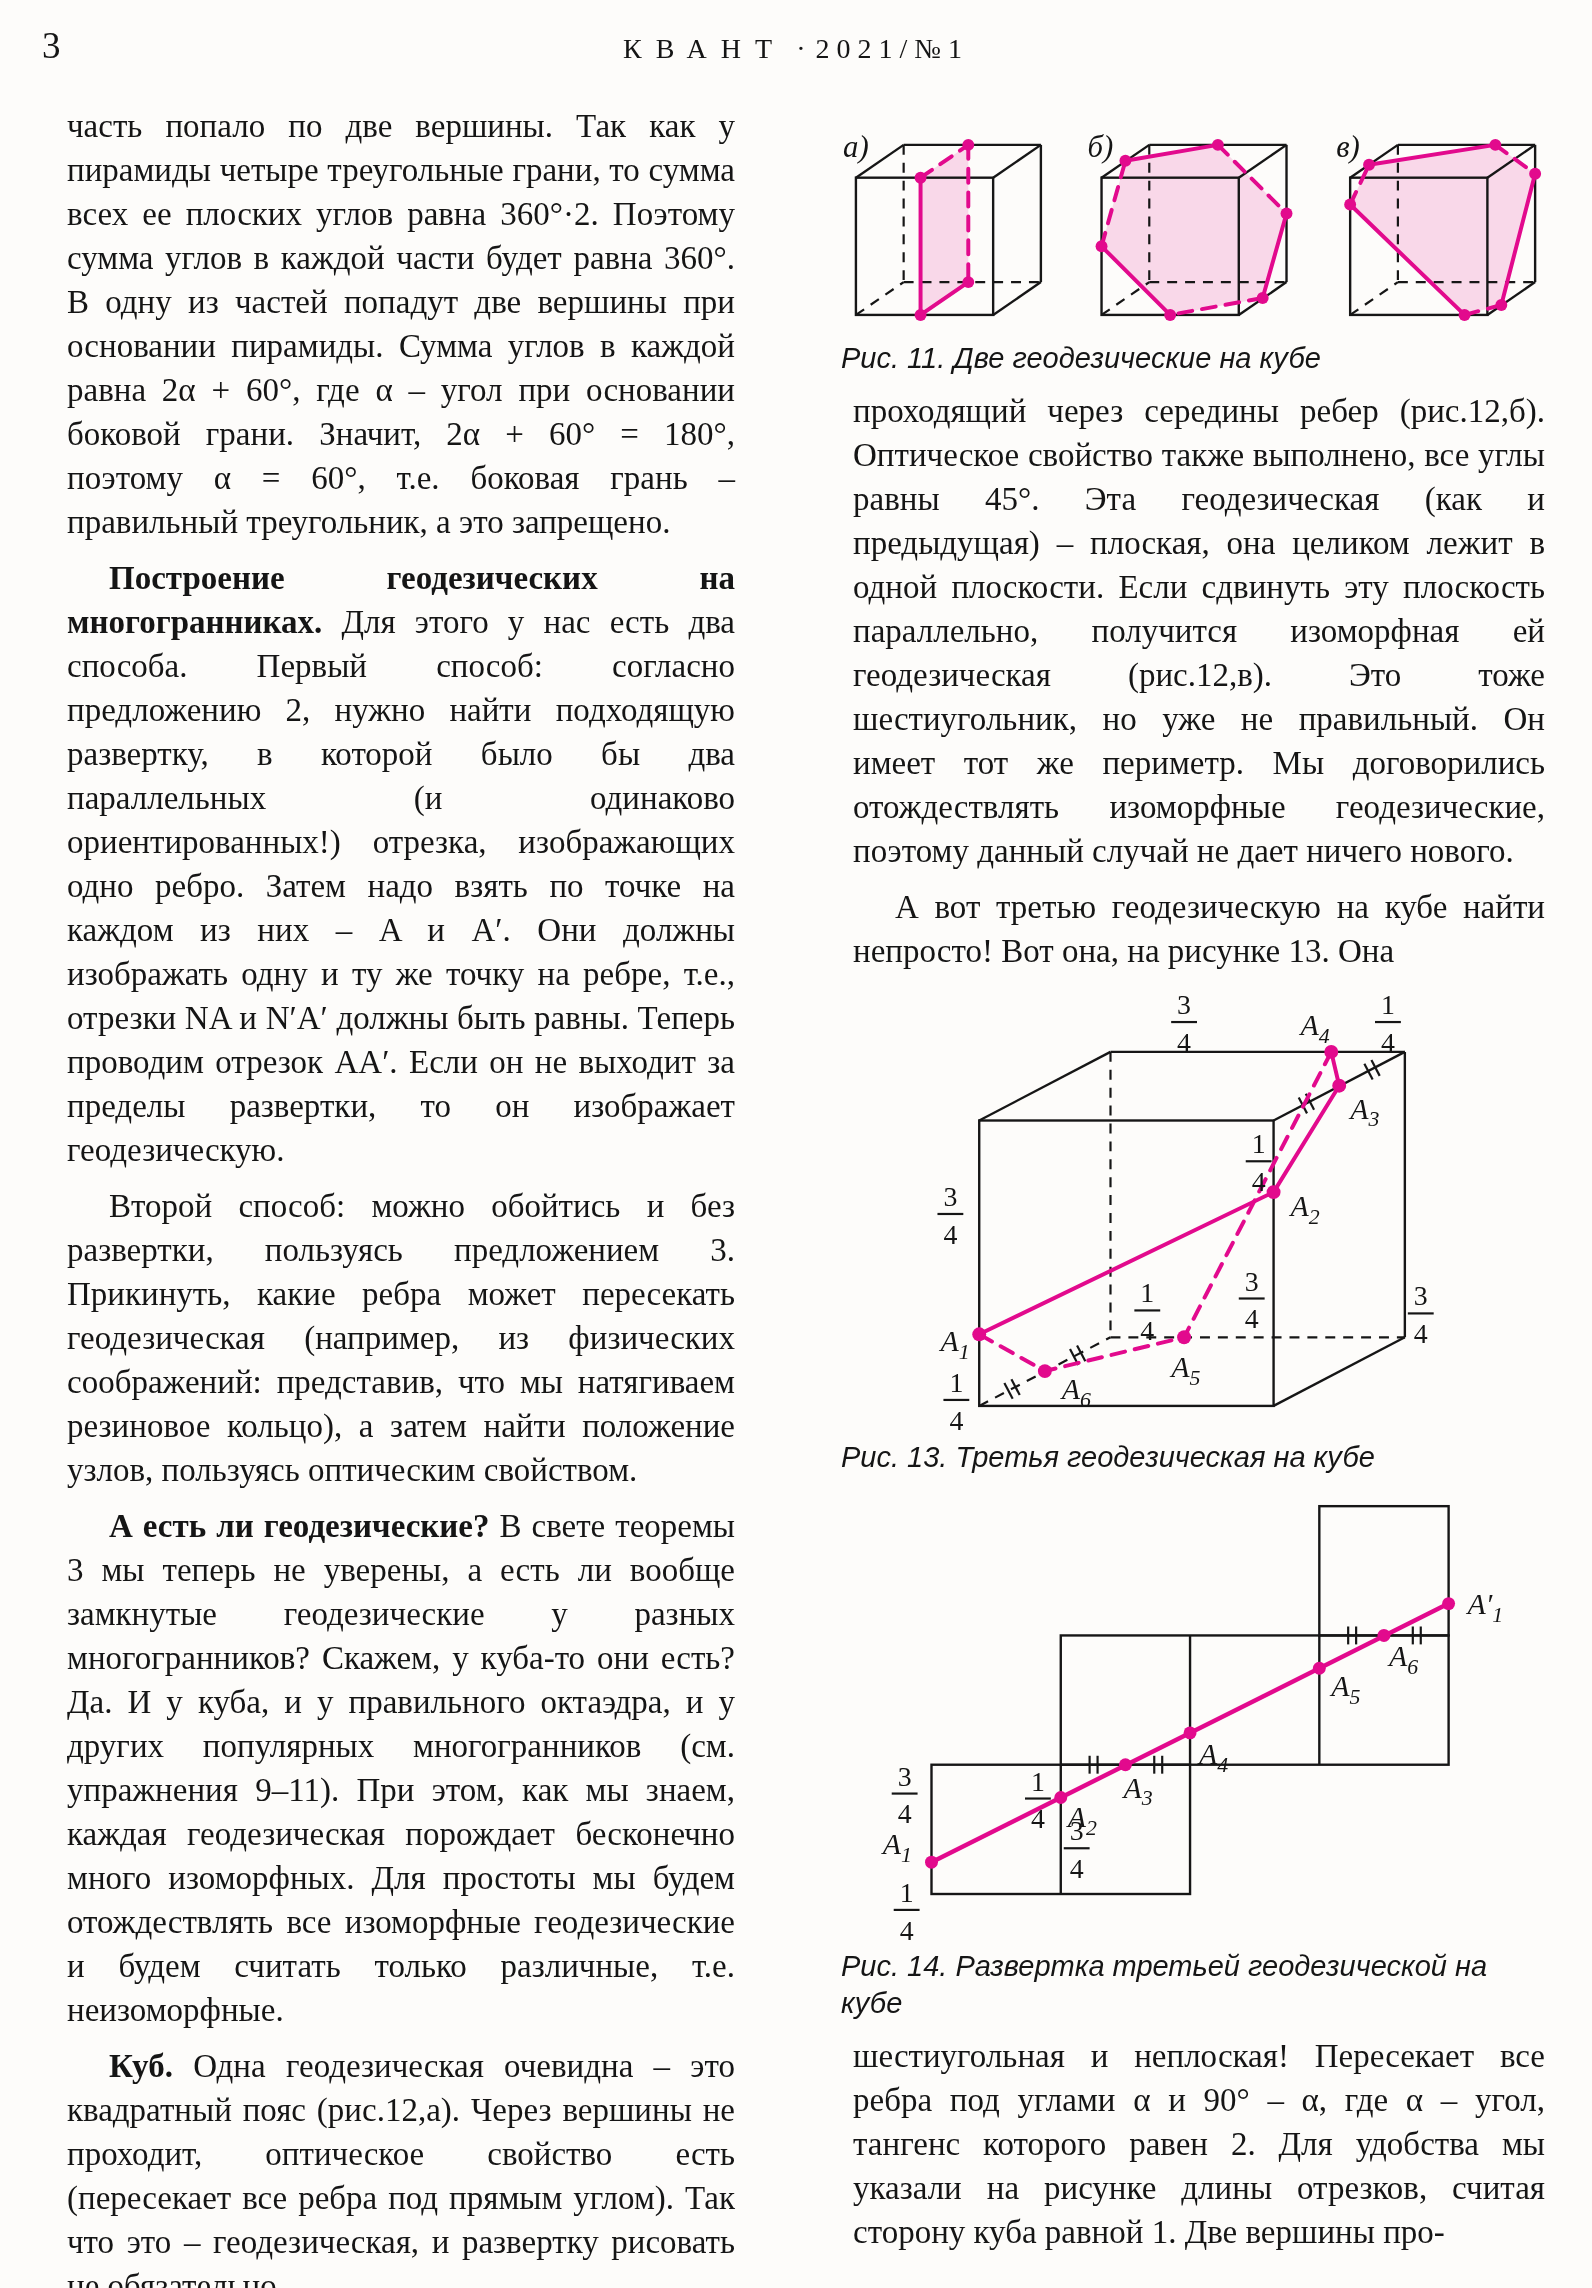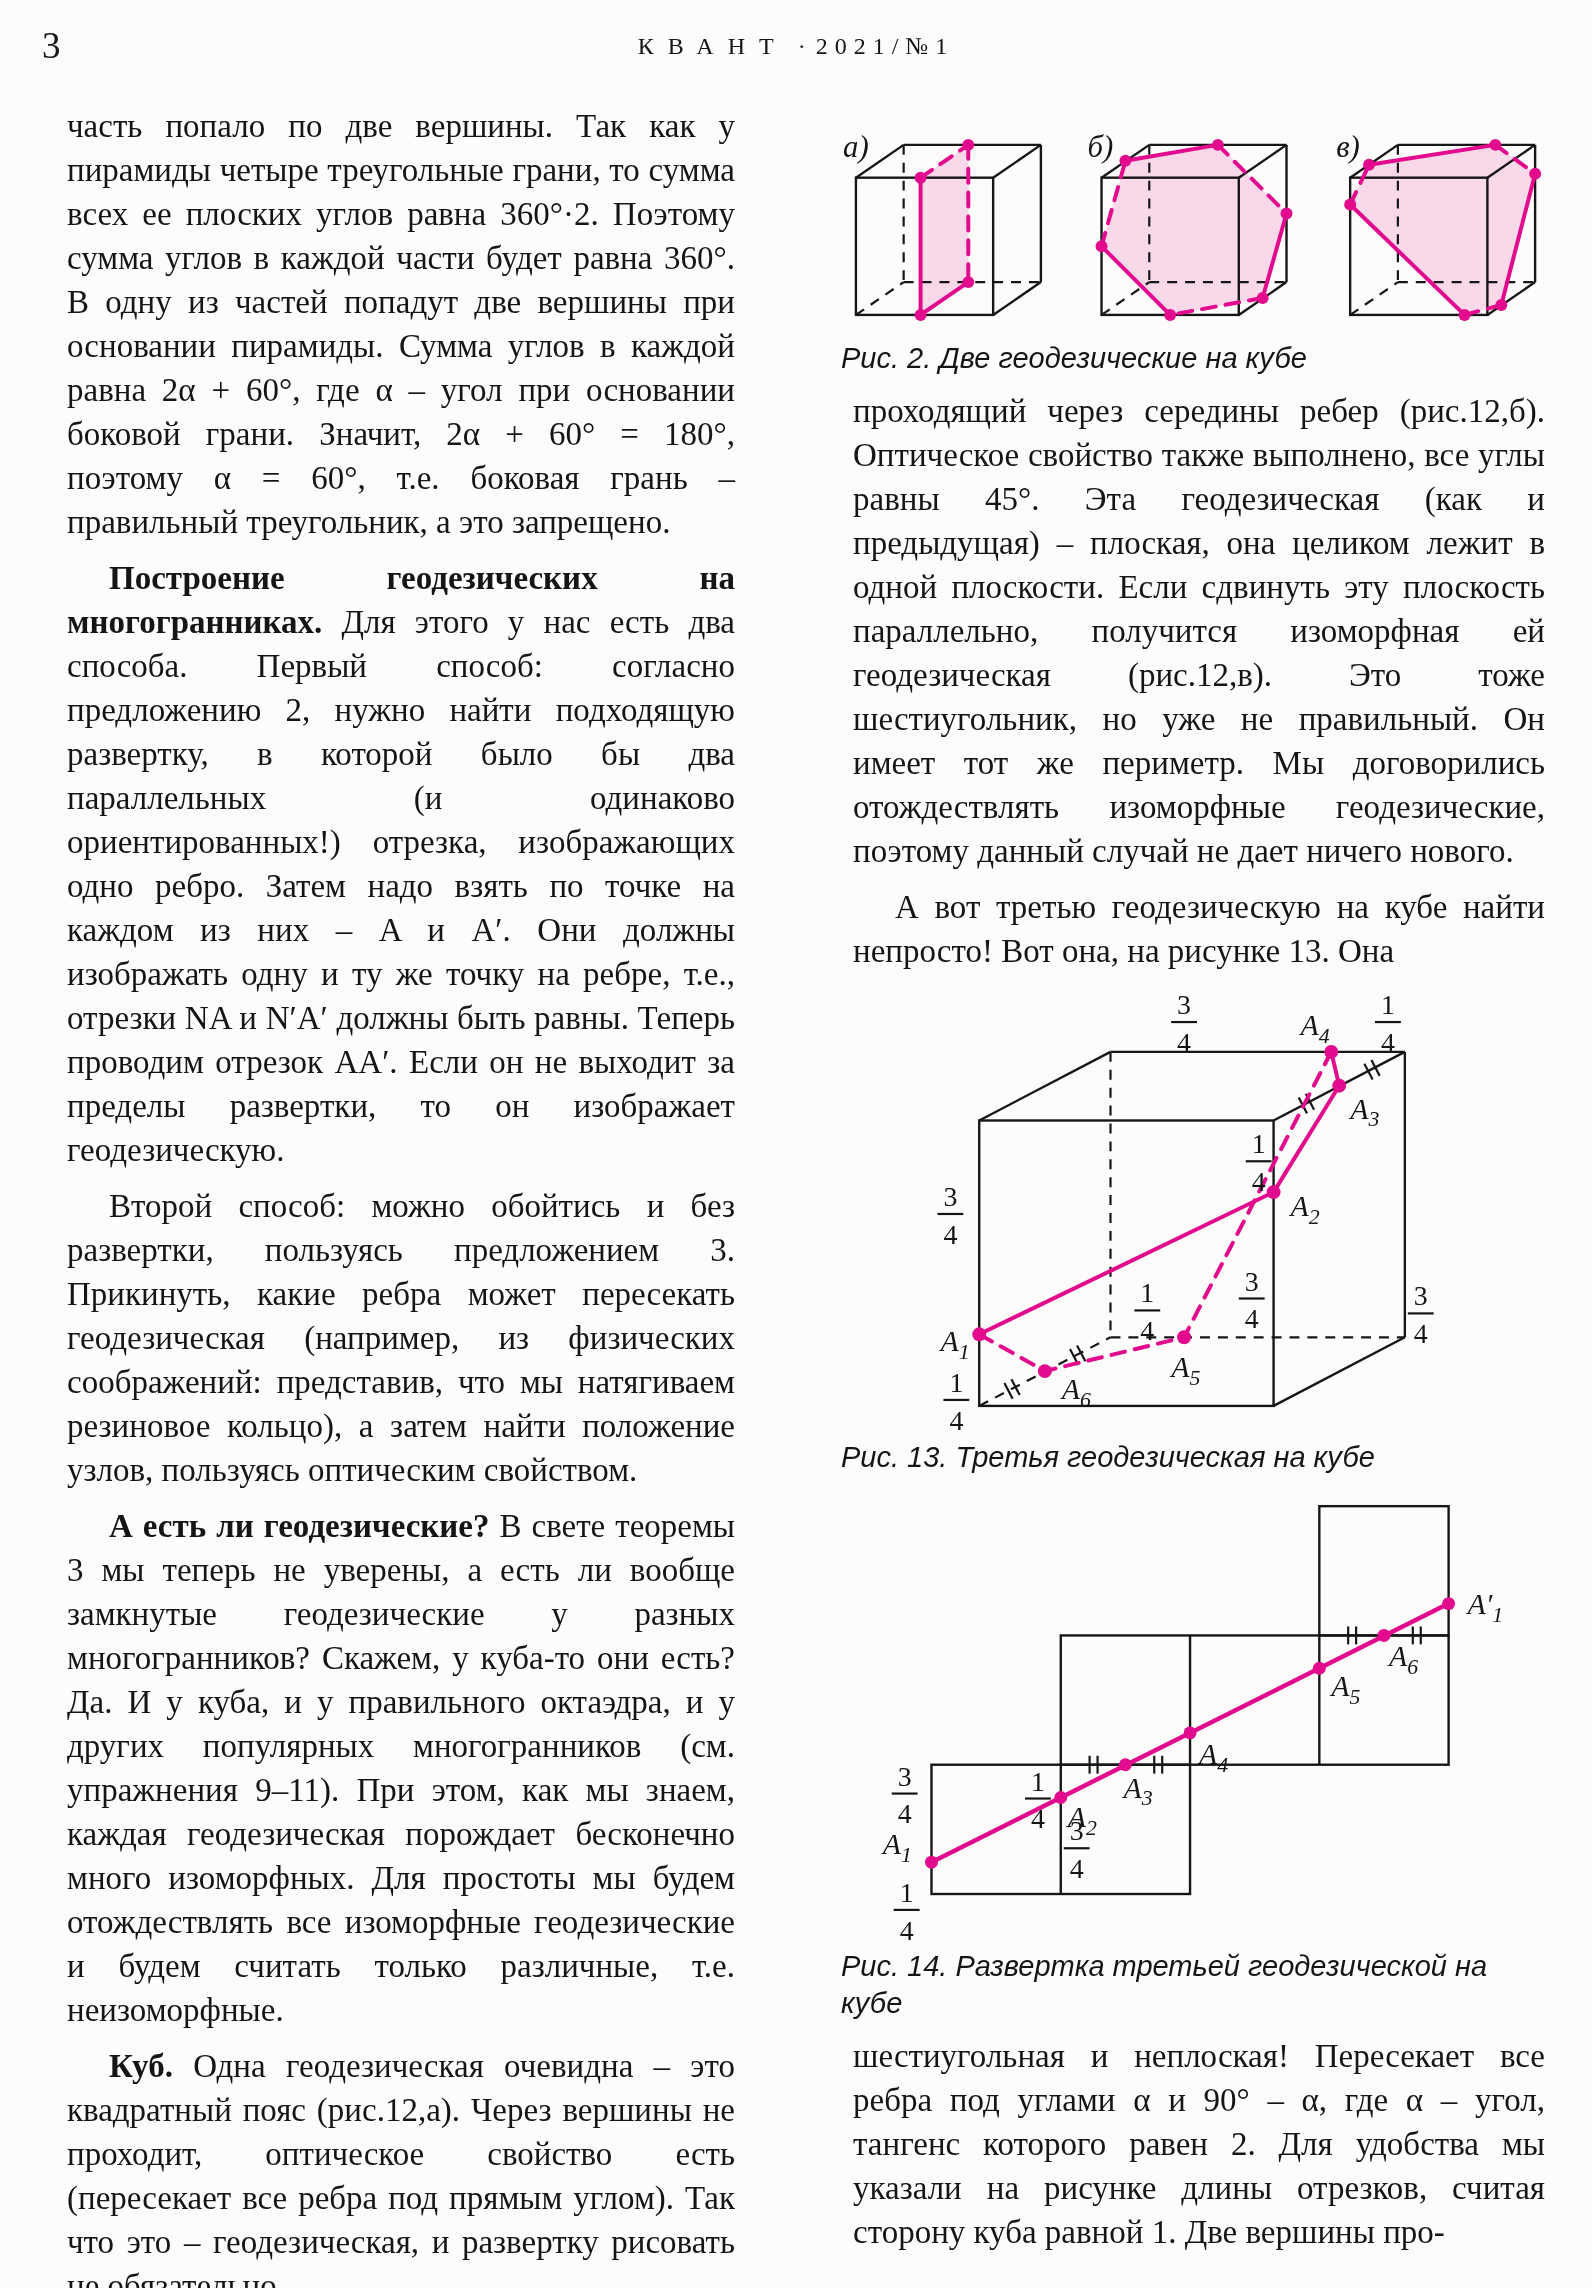--- a/index.html
+++ b/index.html
@@ -2,21 +2,21 @@
 <html lang="ru" style="--magenta: #e20a8d; --pink_fill: #f9d8e9;"><head>
 <meta charset="utf-8">
 <style>
   html,body{margin:0;padding:0;}
   body{width:1592px;height:2289px;position:relative;background:#fdfcfa;color:#151515;
        font-family:"Liberation Serif", serif;}
   .page{position:absolute;inset:0;overflow:hidden;}
 
   
   .pageno{position:absolute;left:42px;top:24px;font-size:37px;}
-  .runhead{position:absolute;left:0;right:0;top:33px;text-align:center;font-size:24px;}
+  .runhead{position:absolute;left:0;right:0;top:33px;text-align:center;font-size:28px;}
   .runhead .jt{letter-spacing:14px;}
   .runhead .sep{padding:0 10px;}
   .runhead .iss{letter-spacing:7px;}
 
   
   .col{position:absolute;text-align:justify;font-size:33px;line-height:44px;}
   .col-left{left:55px;top:92px;width:692px;}
   .col-right{left:841px;top:85px;width:716px;}
   p{margin:12px;}
   .ind{text-indent:42px;}
@@ -155,21 +155,21 @@
             <circle class="dot" cx="512" cy="120" r="6"></circle>
               <circle class="dot" cx="531" cy="80" r="6"></circle>
               <circle class="dot" cx="658" cy="60" r="6"></circle>
               <circle class="dot" cx="698" cy="89" r="6"></circle>
               <circle class="dot" cx="664" cy="221" r="6"></circle>
               <circle class="dot" cx="627" cy="231" r="6"></circle>
           </g>
           <text class="figlab" x="498" y="72">в)</text>
         </g>
       </svg>
-      <figcaption class="caption">Рис. 2. Две геодезические на кубе</figcaption>
+      <figcaption class="caption">Рис. 11. Две геодезические на кубе</figcaption>
     </figure>
 
     <p><span>проходящий через середины ребер (рис.12,б). Оптическое свойство также выполнено, все углы равны 45°. Эта геодезическая (как и предыдущая) – плоская, она целиком лежит в одной плоскости. Если сдвинуть эту плоскость параллельно, получится изоморфная ей геодезическая (рис.12,в). Это тоже шестиугольник, но уже не правильный. Он имеет тот же периметр. Мы договорились отождествлять изоморфные геодезические, поэтому данный случай не дает ничего нового.</span></p>
     <p class="ind"><span>А вот третью геодезическую на кубе найти непросто! Вот она, на рисунке 13. Она</span></p>
 
     <figure>
       <svg width="716" height="450" viewBox="0 0 720 452">
         <g class="blkd">
           <line x1="271" y1="67" x2="271" y2="354"></line>
             <line x1="271" y1="354" x2="567" y2="354"></line>

